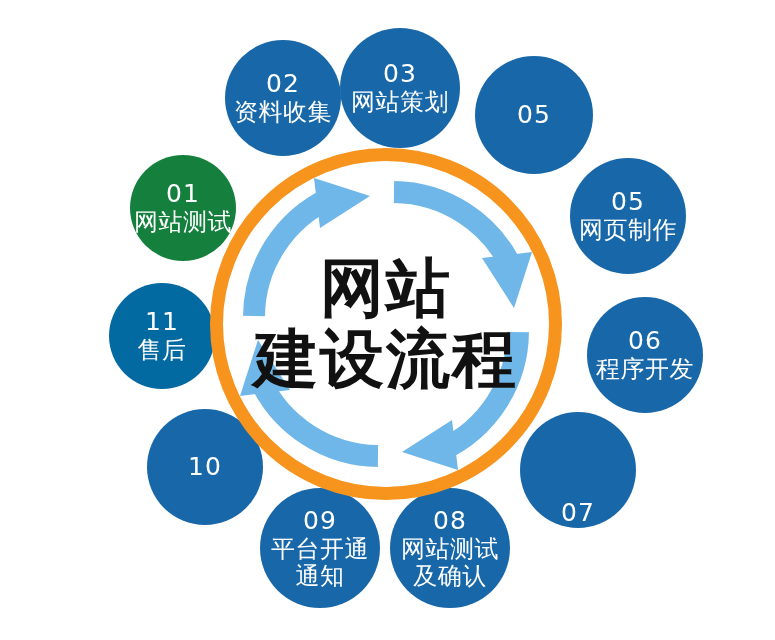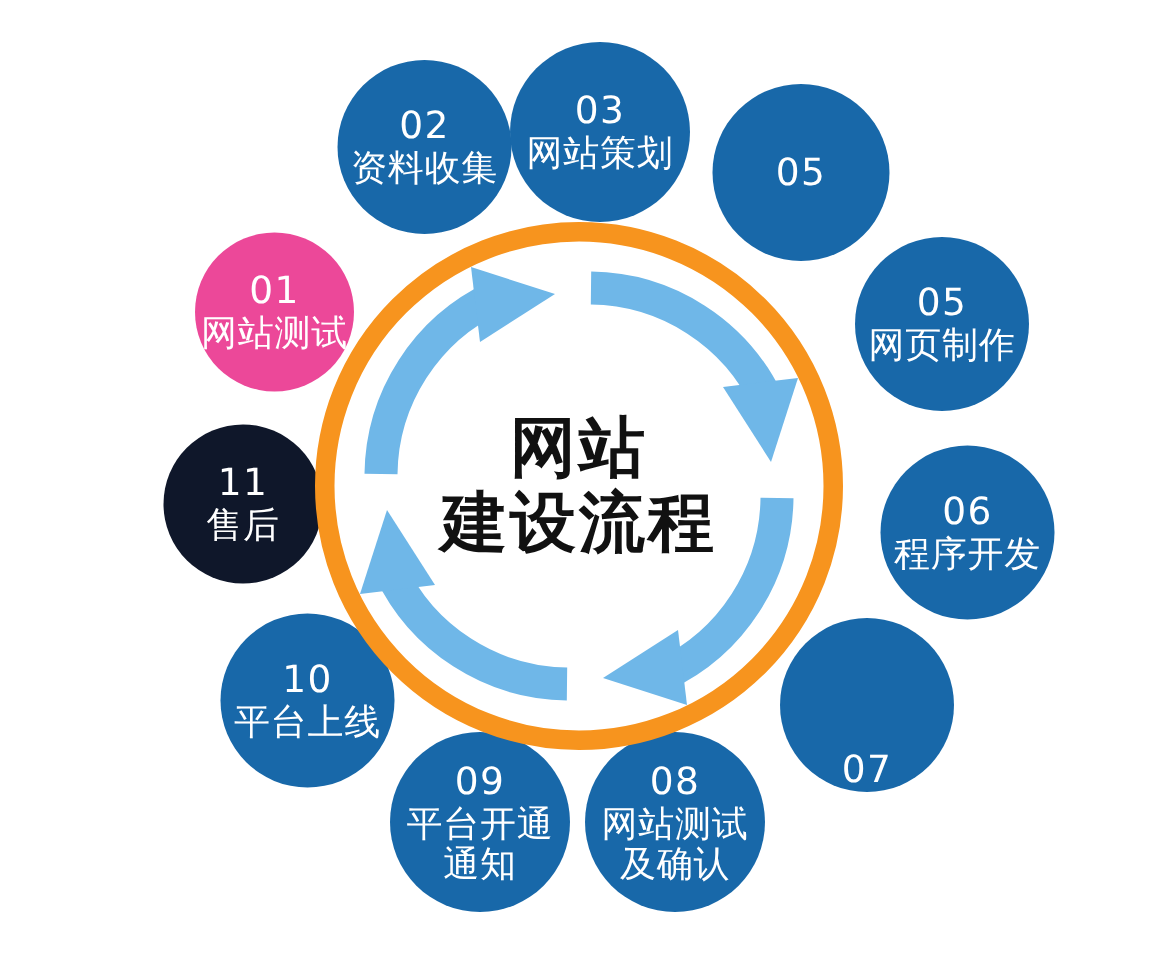--- a/index.html
+++ b/index.html
@@ -36,22 +36,22 @@
     letter-spacing: 1px;
     margin-bottom: 1px;
   }
   .node .lbl {
     font-size: 24px;
     font-weight: 400;
     letter-spacing: 0.5px;
     white-space: pre-line;
   }
   .node.blue   { background: #1868A9; }
-  .node.green  { background: #ec4899; }
-  .node.pink   { background: #0f172a; }
+  .node.green  { background: #15803d; }
+  .node.pink   { background: #0369a1; }
 
   
   #hub {
     position: absolute;
     left: 210px;
     top: 148px;
     width: 352px;
     height: 352px;
     border-radius: 50%;
     background: #ffffff;
@@ -73,21 +73,21 @@
     left: 210px;
     top: 148px;
     width: 352px;
     height: 352px;
     z-index: 7;
     display: flex;
     flex-direction: column;
     align-items: center;
     justify-content: center;
     color: #111111;
-    font-size: 44px;
+    font-size: 64px;
     font-weight: 700;
     line-height: 1.08;
     letter-spacing: 2px;
   }
   #hub-text .l1 { margin-bottom: 2px; }
 </style>
 </head>
 <body>
 
 <div id="stage">
@@ -124,21 +124,20 @@
         <div class="lbl">网站测试
 及确认</div>
       </div>
       <div class="node blue" style="left: 260px; top: 488px; width: 120px; height: 120px;">
         <div class="num">09</div>
         <div class="lbl">平台开通
 通知</div>
       </div>
       <div class="node blue" style="left: 147px; top: 409px; width: 116px; height: 116px;">
         <div class="num">10</div>
-        <div class="lbl">平台上线</div>
       </div>
       <div class="node pink" style="left: 109px; top: 283px; width: 106px; height: 106px;">
         <div class="num">11</div>
         <div class="lbl">售后</div>
       </div>
     </div>
 
   <div id="hub"></div>
 
   <svg id="arrows" viewBox="0 0 352 352">

